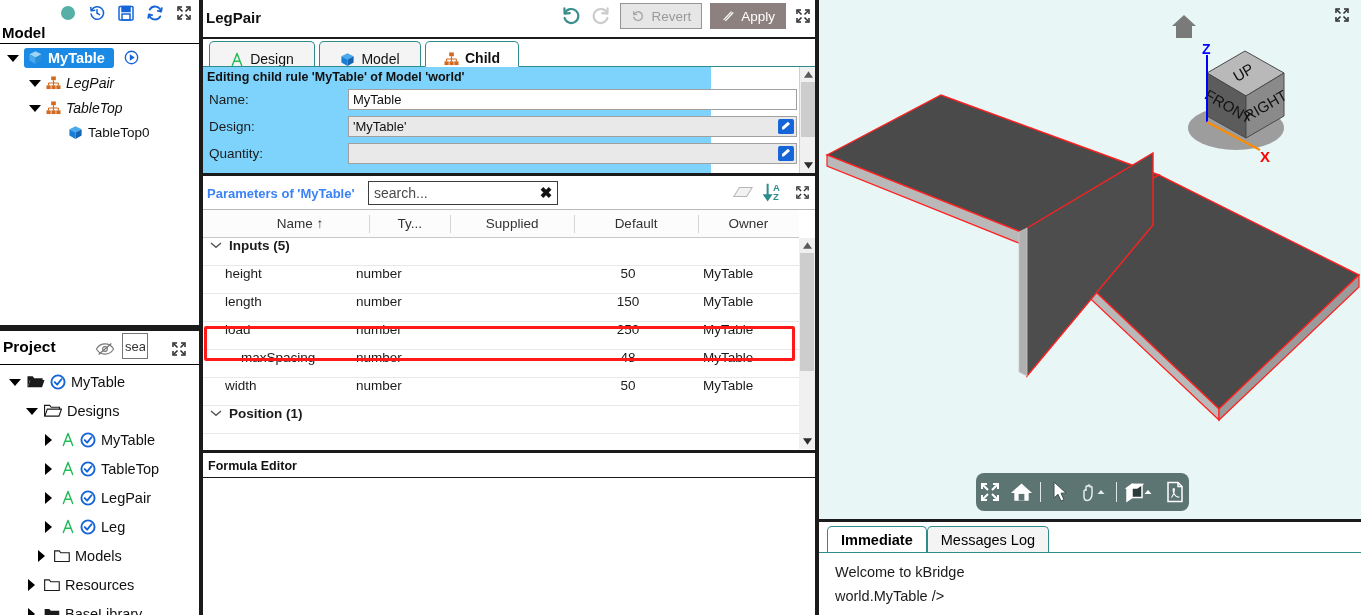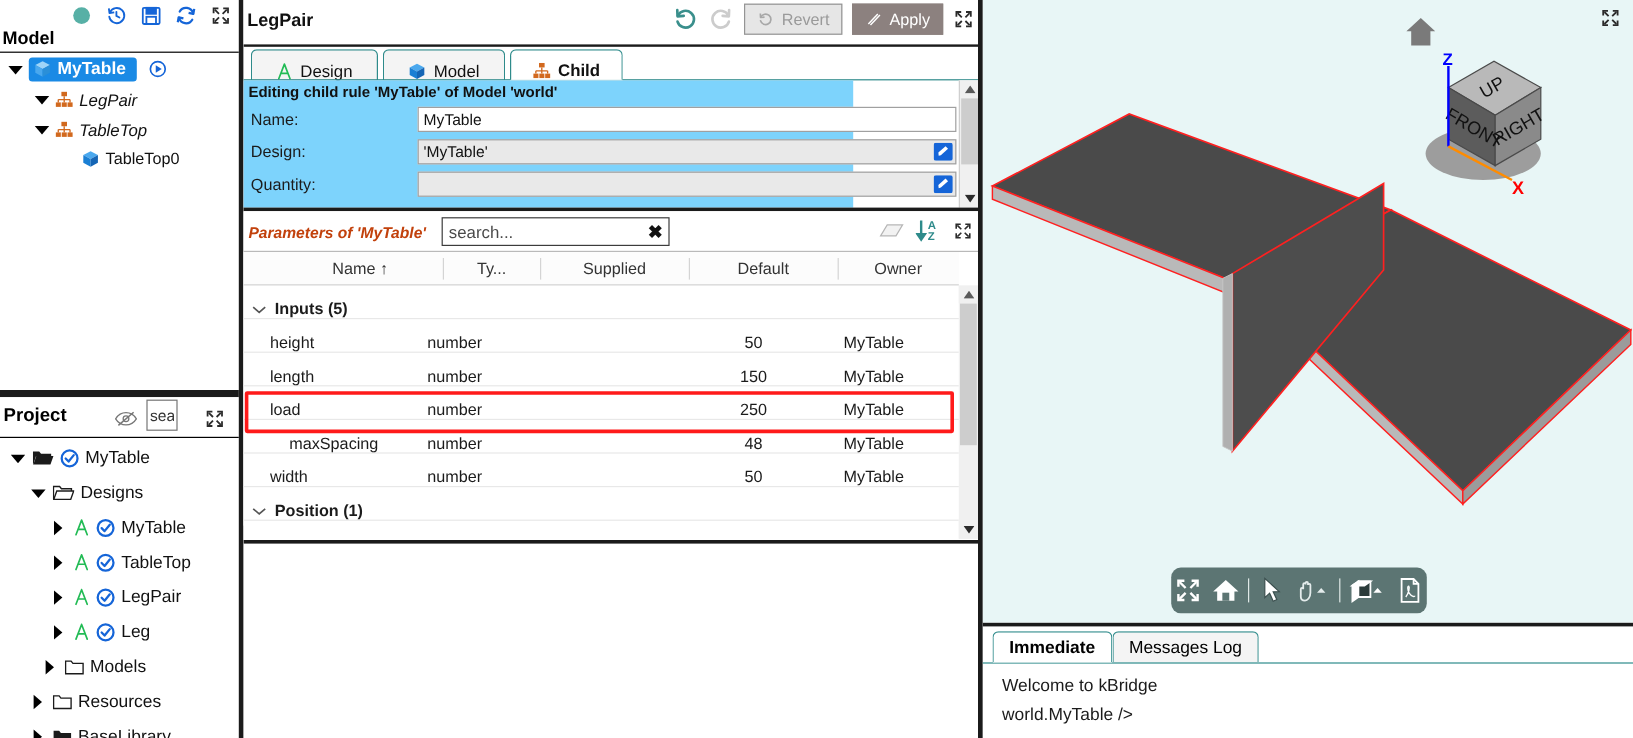--- a/index.html
+++ b/index.html
@@ -93,35 +93,35 @@
   #ctx-scroll { position: absolute; right: 0; top: 67px; width: 16px; height: 106px;
                 background: #f0f0f0; border-left: 1px solid #cfcfcf; }
   .sb-arrow { width: 16px; height: 15px; display: flex; align-items: center; justify-content: center; background: #f0f0f0; }
   .sb-thumb { background: #cdcdcd; width: 14px; margin: 0 1px; }
 
   
   #params-sep { position: absolute; left: 0; top: 173px; width: 612px; height: 3px; background: #1b1b1b; }
   #params-panel { position: absolute; left: 0; top: 176px; width: 612px; height: 277px; background: #fff;
                   border-bottom: 3px solid #1b1b1b; }
   #params-head { position: absolute; left: 0; top: 0; width: 612px; height: 34px; border-bottom: 1px solid #b9b9b9; }
-  #params-title { position: absolute; left: 4px; top: 10px; font-size: 13px; font-weight: bold; color: #c2410c; font-style: italic; }
+  #params-title { position: absolute; left: 4px; top: 10px; font-size: 13px; font-weight: bold; color: #3b82f6; }
   #params-search { position: absolute; left: 165px; top: 5px; width: 190px; height: 24px; border: 1px solid #3c3c3c;
                    background: #fff; display: flex; align-items: center; }
   #params-search .val { flex: 1; padding-left: 5px; font-size: 14px; color: #4a4a4a; }
   #params-search .x { width: 22px; text-align: center; font-size: 15px; font-weight: bold; color: #111; cursor: pointer; }
   #params-tools { position: absolute; right: 4px; top: 6px; display: flex; gap: 9px; align-items: center; }
 
   #params-cols { position: absolute; left: 0; top: 34px; width: 596px; height: 28px;
                  background: #fcfcfc; border-bottom: 1px solid #c8c8c8; display: flex; align-items: center;
                  font-size: 13.5px; color: #333; }
   .col { position: relative; text-align: center; height: 28px; line-height: 28px; }
   .col + .col::before { content: ""; position: absolute; left: 0; top: 5px; height: 18px; width: 1px; background: #d4d4d4; }
 
   #params-rows { position: absolute; left: 0; top: 62px; width: 596px; height: 200px; background: #fff; }
-  .grow { height: 28px; display: flex; align-items: flex-end; font-size: 13.5px; color: #1b1b1b;
+  .grow { height: 28px; display: flex; align-items: flex-start; font-size: 13.5px; color: #1b1b1b;
           border-bottom: 1px solid #e8e8e8; }
   .grow.group { font-weight: bold; }
   .chev { width: 26px; text-align: center; color: #555; font-size: 12px; }
   .cell { text-align: center; }
   .cell.left { text-align: left; }
 
   #params-scroll { position: absolute; right: 0; top: 62px; width: 16px; height: 211px; background: #f0f0f0; }
 
   #hl-box { position: absolute; left: 204px; top: 326px; width: 591px; height: 35px;
             border: 3px solid #ff1a1a; z-index: 30; pointer-events: none; border-radius: 2px; }
@@ -633,20 +633,26 @@
         </div>
         <div class="sb-thumb" style="height:118px"></div>
         <div class="sb-arrow" style="position:absolute;bottom:0">
           <svg width="9" height="7" viewBox="0 0 10 7">
               <path d="M5 7 L0 0 L10 0 Z" fill="#2b2b2b"></path>
             </svg>
         </div>
       </div>
     </div>
 
+    <div id="formula-panel">
+      <div id="formula-head">
+        <div class="t">Formula Editor</div>
+      </div>
+      <div style="position:absolute;left:0;top:22px;width:612px;height:137px;background:#fff"></div>
+    </div>
   </div>
 
   <div id="hl-box" style="border-color: rgb(255, 26, 26);"></div>
 
   <div id="sep-center-right" class="sep-v"></div>
 
   <div id="right-col">
     <div id="viewport" style="background: rgb(232, 246, 246);">
 
       <svg width="542" height="519" viewBox="0 0 542 519" style="position:absolute;left:0;top:0">

